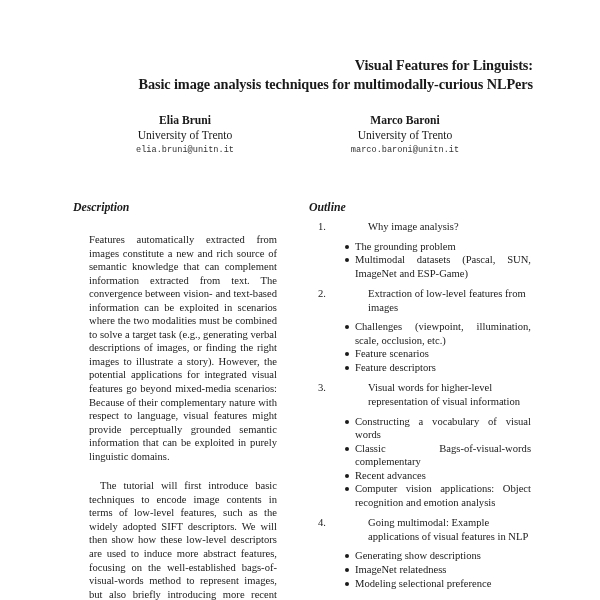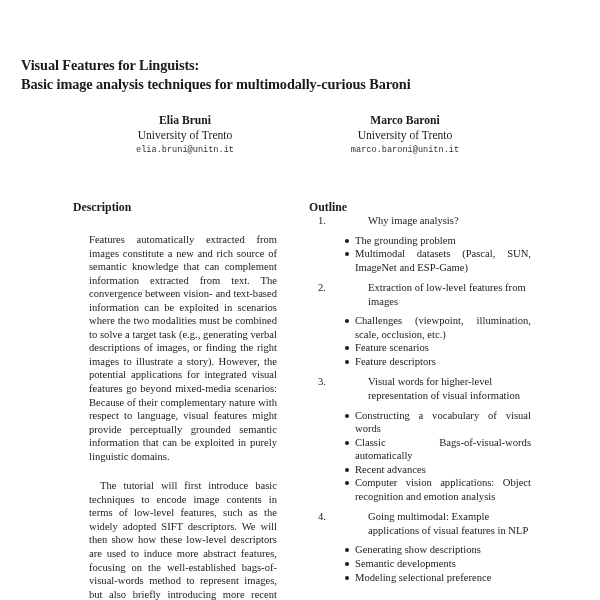--- a/index.html
+++ b/index.html
@@ -19,22 +19,21 @@
       position: absolute;
       left: 0; top: 0;
       width: 600px; height: 600px;
       background: #fff;
     }
     .title-block {
       position: absolute;
       top: 56px;
       left: 0;
       width: 533px;
-      text-align: left;
-      padding-left: 21px;
+      text-align: right;
     }
     .title-line {
       font-weight: bold;
       font-size: 14.3px;
       line-height: 19px;
       letter-spacing: -0.1px;
     }
     .author {
       position: absolute;
       top: 114px;
@@ -65,22 +64,23 @@
     .col.right {
       left: 309px;
       top: 200px;
       width: 222px;
     }
     .section-heading {
       font-weight: bold;
       font-size: 11.8px;
       line-height: 14px;
       margin: 0 0 19px 0;
+      font-style: italic;
     }
-    .col.right .section-heading { margin-bottom: 0; }
+    .col.right .section-heading { margin-bottom: 6px; }
     .para {
       text-align: justify;
       hyphens: manual;
       margin: 16px;
     }
     .para + .para {
       text-indent: 11px;
       margin-top: 5px;
     }
     ol.outline {
@@ -119,21 +119,21 @@
       background: #1a1a1a;
     }
   </style>
 </head>
 <body>
 
 <div class="page">
 
   <div class="title-block">
     <div class="title-line">Visual Features for Linguists:</div>
-    <div class="title-line">Basic image analysis techniques for multimodally-curious Baroni</div>
+    <div class="title-line">Basic image analysis techniques for multimodally-curious NLPers</div>
   </div>
 
   <div class="author a1">
     <div class="author-name">Elia Bruni</div>
     <div class="author-affiliation">University of Trento</div>
     <div class="author-email">elia.bruni@unitn.it</div>
   </div>
 
   <div class="author a2">
     <div class="author-name">Marco Baroni</div>
@@ -168,32 +168,32 @@
           <li><span class="bullet"></span><span>Feature scenarios</span></li>
           <li><span class="bullet"></span><span>Feature descriptors</span></li>
         </ul>
       </li>
 
       <li>
         <span class="num">3.</span>
         <span class="item-title">Visual words for higher-level representation of visual information</span>
         <ul class="sub">
           <li><span class="bullet"></span><span>Constructing a vocabulary of visual words</span></li>
-          <li><span class="bullet"></span><span>Classic Bags-of-visual-words automatically</span></li>
+          <li><span class="bullet"></span><span>Classic Bags-of-visual-words complementary</span></li>
           <li><span class="bullet"></span><span>Recent advances</span></li>
           <li><span class="bullet"></span><span>Computer vision applications: Object recognition and emotion analysis</span></li>
         </ul>
       </li>
 
       <li>
         <span class="num">4.</span>
         <span class="item-title">Going multimodal: Example applications of visual features in NLP</span>
         <ul class="sub">
           <li><span class="bullet"></span><span>Generating show descriptions</span></li>
-          <li><span class="bullet"></span><span>Semantic developments</span></li>
+          <li><span class="bullet"></span><span>ImageNet relatedness</span></li>
           <li><span class="bullet"></span><span>Modeling selectional preference</span></li>
         </ul>
       </li>
 
     </ol>
   </div>
 
 </div>
 
 </body></html>

